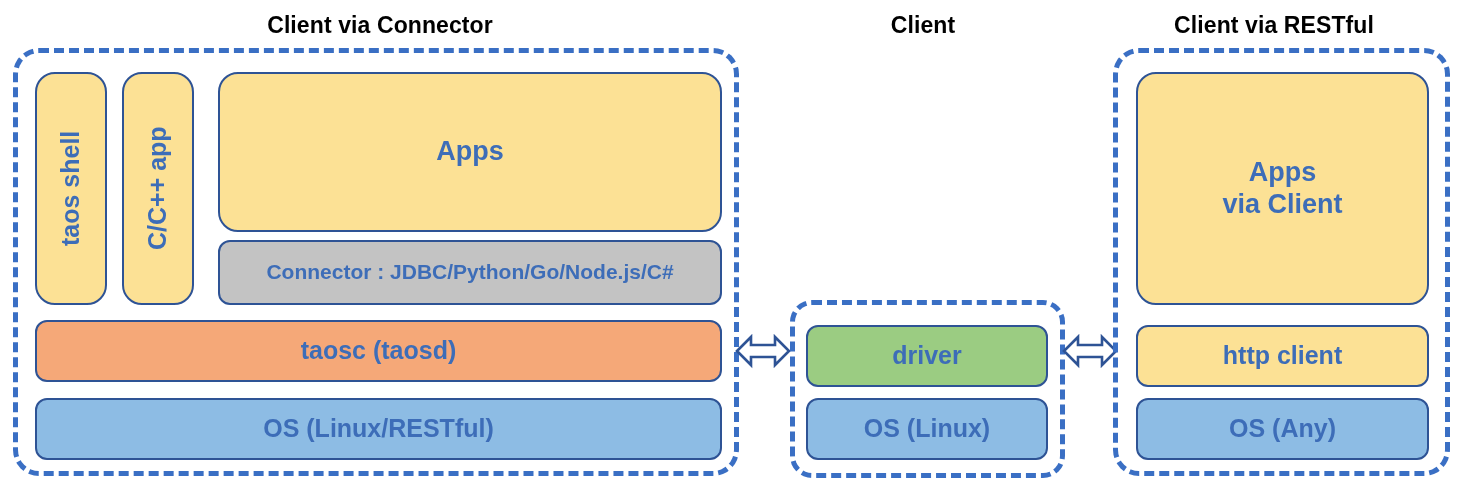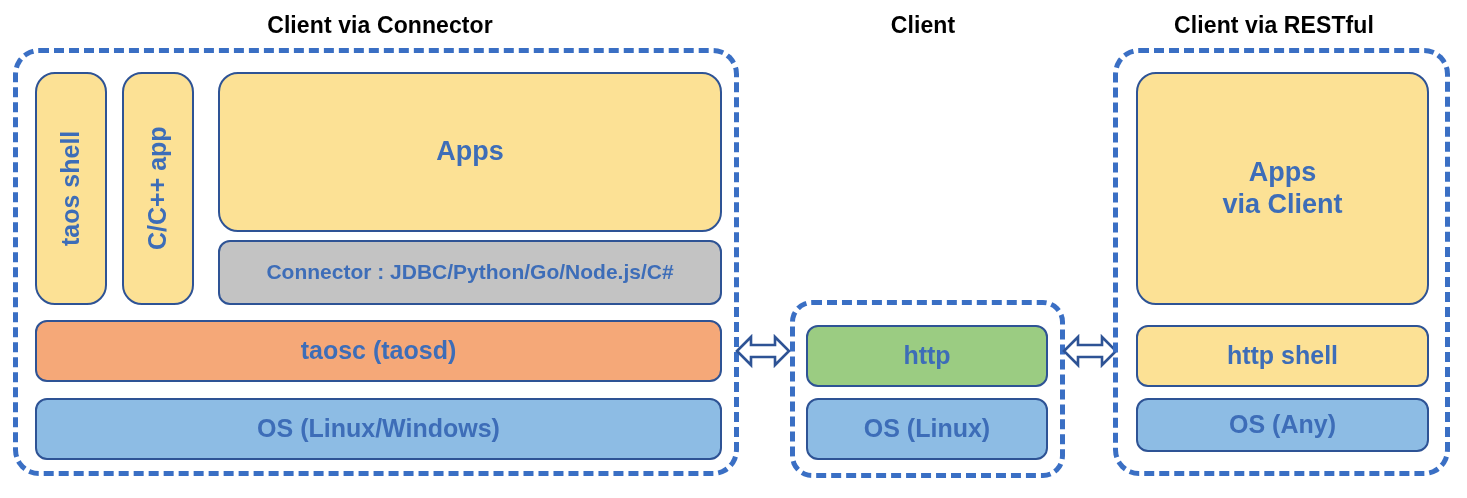--- a/index.html
+++ b/index.html
@@ -87,44 +87,44 @@
   <div class="node fill-yellow vertical round-lg" style="left:35px; top:72px; width:72px; height:233px; font-size:25px;">taos shell</div>
 
   <div class="node fill-yellow vertical round-lg" style="left:122px; top:72px; width:72px; height:233px; font-size:25px;">C/C++ app</div>
 
   <div class="node fill-yellow round-lg" style="left:218px; top:72px; width:504px; height:160px; font-size:27px;">Apps</div>
 
   <div class="node fill-gray" style="left:218px; top:240px; width:504px; height:65px; font-size:21px;">Connector : JDBC/Python/Go/Node.js/C#</div>
 
   <div class="node fill-orange" style="left:35px; top:320px; width:687px; height:62px; font-size:25px;">taosc (taosd)</div>
 
-  <div class="node fill-blue" style="left:35px; top:398px; width:687px; height:62px; font-size:25px;">OS (Linux/Windows)</div>
+  <div class="node fill-blue" style="left:35px; top:398px; width:687px; height:62px; font-size:25px;">OS (Linux/RESTful)</div>
 
   <div class="arrow" style="left:735px; top:327px;">
     <svg width="56" height="48" viewBox="0 0 56 48">
       <path d="M2 24 L16 10 L16 18 L40 18 L40 10 L54 24 L40 38 L40 30 L16 30 L16 38 Z" fill="#ffffff" stroke="#2E5395" stroke-width="2.6" stroke-linejoin="miter"></path>
     </svg>
   </div>
 
   <div class="dashed-box" style="left:790px; top:300px; width:275px; height:178px; border-radius:22px;"></div>
 
-  <div class="node fill-green" style="left:806px; top:325px; width:242px; height:62px; font-size:25px;">http</div>
+  <div class="node fill-green" style="left:806px; top:325px; width:242px; height:62px; font-size:25px;">driver</div>
 
   <div class="node fill-blue" style="left:806px; top:398px; width:242px; height:62px; font-size:25px;">OS (Linux)</div>
 
   <div class="arrow" style="left:1062px; top:327px;">
     <svg width="56" height="48" viewBox="0 0 56 48">
       <path d="M2 24 L16 10 L16 18 L40 18 L40 10 L54 24 L40 38 L40 30 L16 30 L16 38 Z" fill="#ffffff" stroke="#2E5395" stroke-width="2.6" stroke-linejoin="miter"></path>
     </svg>
   </div>
 
   <div class="dashed-box" style="left:1113px; top:48px; width:337px; height:428px;"></div>
 
   <div class="node fill-yellow round-lg" style="left:1136px; top:72px; width:293px; height:233px; font-size:27px; flex-direction:column;">
     <span>Apps</span>
     <span>via Client</span>
   </div>
 
-  <div class="node fill-yellow" style="left:1136px; top:325px; width:293px; height:62px; font-size:25px;">http shell</div>
+  <div class="node fill-yellow" style="left:1136px; top:325px; width:293px; height:62px; font-size:25px;">http client</div>
 
-  <div class="node fill-blue" style="left:1136px; top:398px; width:293px; height:54px; font-size:25px;">OS (Any)</div>
+  <div class="node fill-blue" style="left:1136px; top:398px; width:293px; height:62px; font-size:25px;">OS (Any)</div>
 
 </div>
 
 </body></html>

